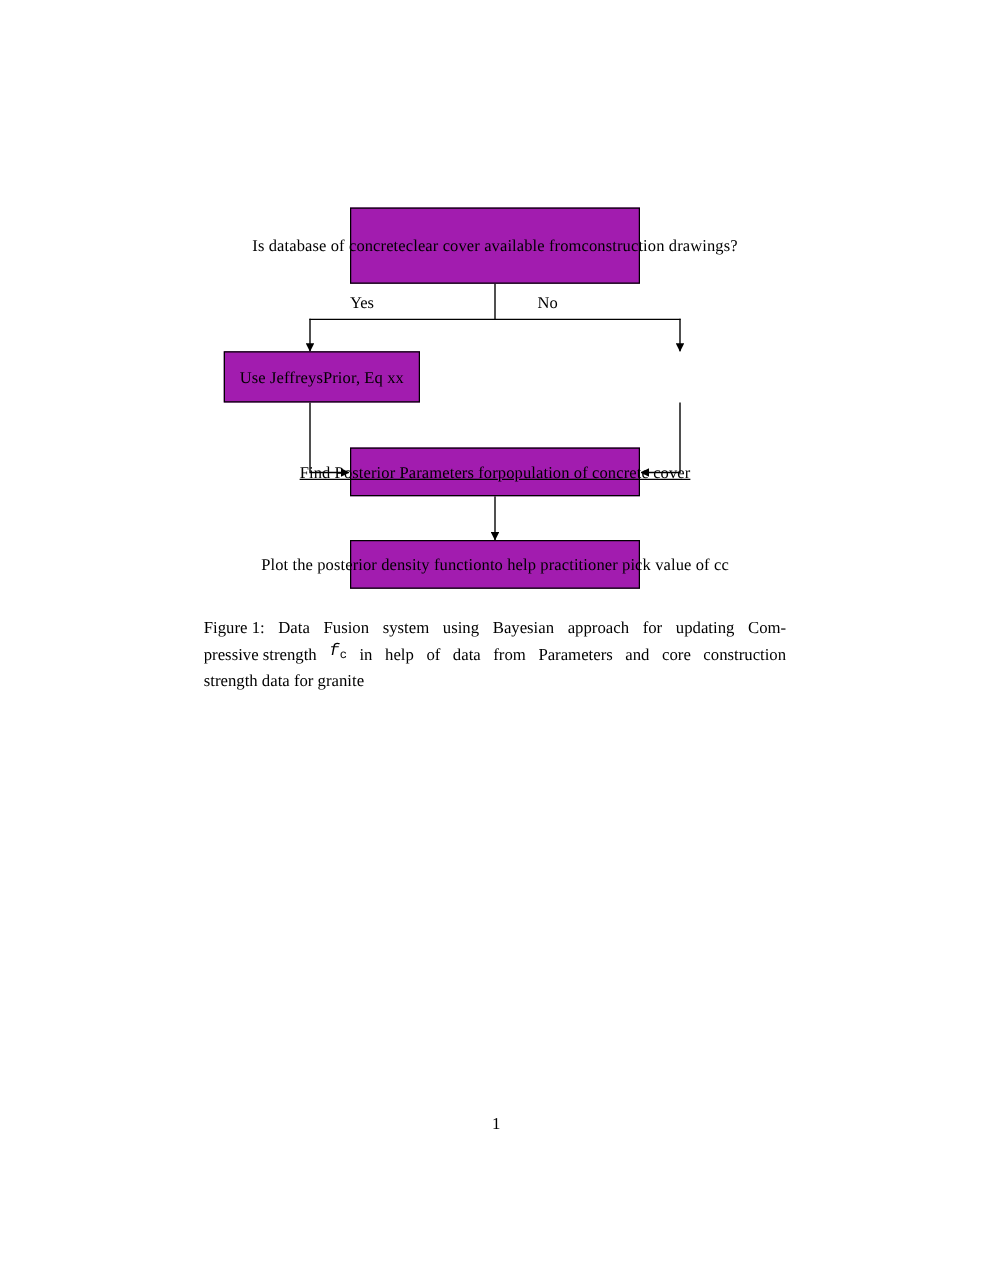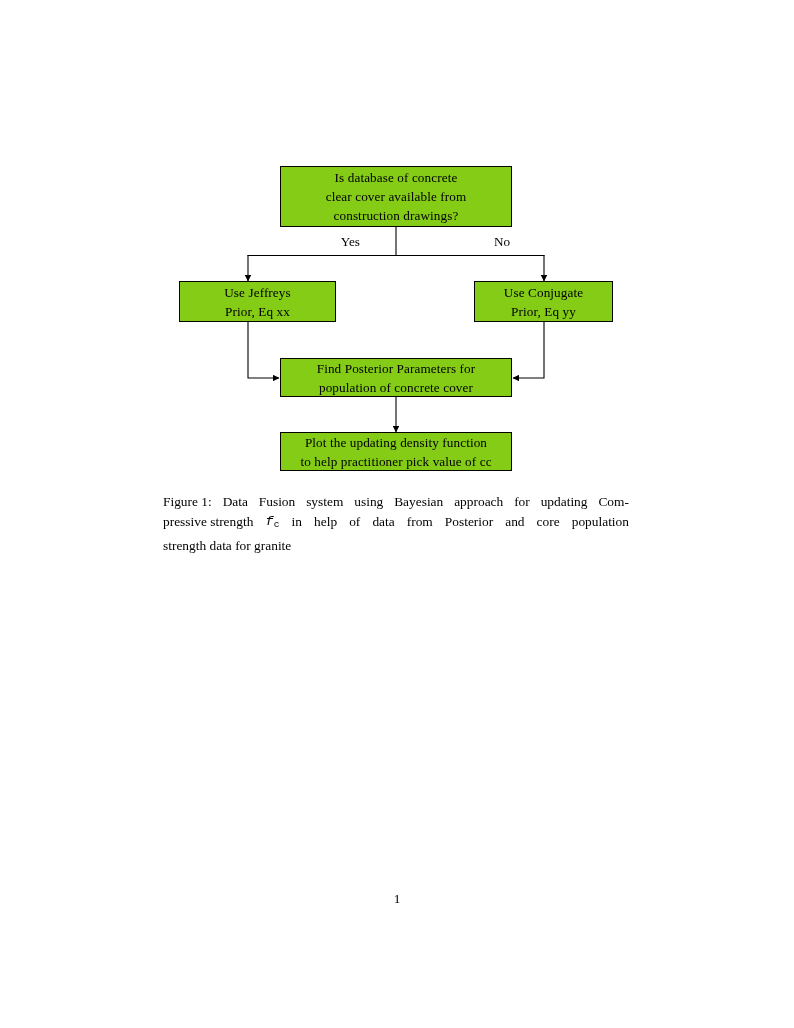--- a/index.html
+++ b/index.html
@@ -29,63 +29,64 @@
     height: 480px;
   }
   .fig-svg {
     position: absolute;
     left: 0;
     top: 0;
   }
   .node {
     position: absolute;
     border: 1px solid #000000;
-    background: #84cc16;
+    background: #a21caf;
     box-sizing: border-box;
     display: flex;
-    flex-direction: column;
+    flex-direction: row;
     align-items: center;
     justify-content: center;
     text-align: center;
     font-size: 13.2px;
     line-height: 19px;
     letter-spacing: 0.1px;
   }
   .node .ln { display: block; white-space: nowrap; }
 
   #node-question { left: 280px; top: 166px; width: 232px; height: 61px; }
   #node-jeffreys  { left: 179px; top: 281px; width: 157px; height: 41px; }
   #node-conjugate { left: 474px; top: 281px; width: 139px; height: 41px; }
-  #node-posterior { left: 280px; top: 358px; width: 232px; height: 39px; }
+  #node-posterior { left: 280px; top: 358px; width: 232px; height: 39px; text-decoration: underline; }
   #node-plot      { left: 280px; top: 432px; width: 232px; height: 39px; }
 
   .edge-label {
     position: absolute;
     font-size: 13.2px;
     line-height: 16px;
     white-space: nowrap;
-    text-align: right;
+    text-align: left;
   }
   #label-yes { left: 280px; top: 234px; width: 80px; }
   #label-no  { left: 430px; top: 234px; width: 80px; }
 
   
   .caption {
     position: absolute;
     left: 163px;
     top: 492px;
     width: 466px;
     font-size: 13.4px;
     line-height: 20.3px;
     text-align: justify;
     text-justify: inter-word;
   }
   .caption .cap-line {
     display: block;
     white-space: nowrap;
+    align-items: flex-end;
   }
   .caption .cap-line.stretch {
     display: flex;
     justify-content: space-between;
   }
   .mathvar {
     font-family: Liberation Mono, monospace;
     font-style: italic;
   }
   .mathvar sub {
@@ -141,32 +142,28 @@
     </div>
 
     <div class="edge-label" id="label-yes">Yes</div>
     <div class="edge-label" id="label-no">No</div>
 
     <div class="node" id="node-jeffreys">
       <span class="ln">Use Jeffreys</span>
       <span class="ln">Prior, Eq xx</span>
     </div>
 
-    <div class="node" id="node-conjugate">
-      <span class="ln">Use Conjugate</span>
-      <span class="ln">Prior, Eq yy</span>
-    </div>
 
     <div class="node" id="node-posterior">
       <span class="ln">Find Posterior Parameters for</span>
       <span class="ln">population of concrete cover</span>
     </div>
 
     <div class="node" id="node-plot">
-      <span class="ln">Plot the updating density function</span>
+      <span class="ln">Plot the posterior density function</span>
       <span class="ln">to help practitioner pick value of cc</span>
     </div>
   </div>
 
   <div class="caption">
     <span class="cap-line stretch">
       <span>Figure 1:</span>
         <span>Data</span>
         <span>Fusion</span>
         <span>system</span>
@@ -178,23 +175,23 @@
         <span>Com-</span>
     </span>
     <span class="cap-line stretch">
       <span>pressive strength</span>
         <span class="mathvar"><span>f</span><sub>c</sub></span>
         <span>in</span>
         <span>help</span>
         <span>of</span>
         <span>data</span>
         <span>from</span>
-        <span>Posterior</span>
+        <span>Parameters</span>
         <span>and</span>
         <span>core</span>
-        <span>population</span>
+        <span>construction</span>
     </span>
     <span class="cap-line">strength data for granite</span>
   </div>
 
   <div class="page-number">1</div>
 
 </div>
 
 </body></html>

